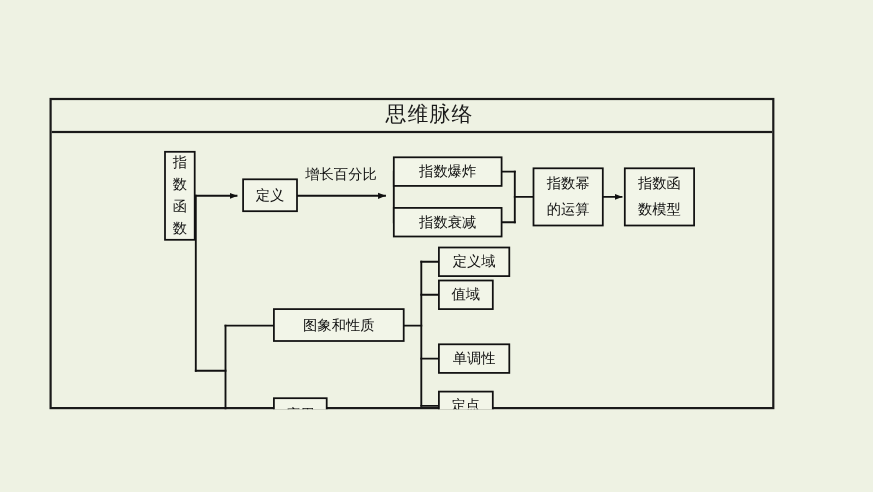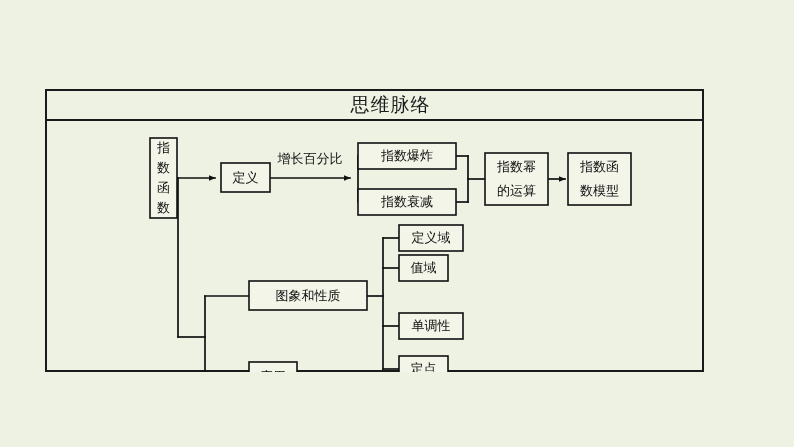--- a/index.html
+++ b/index.html
@@ -31,21 +31,20 @@
   }
   #panel-header {
     position: absolute;
     left: 0;
     top: 0;
     width: 100%;
     height: 30px;
     border-bottom: 2px solid #1a1a1a;
     box-sizing: border-box;
     display: flex;
-    align-items: center;
     justify-content: center;
     padding-left: 32px;
   }
   #panel-title {
     font-size: 19px;
     color: #1a1a1a;
     letter-spacing: 1px;
     font-family: "DejaVu Sans", "Liberation Sans", sans-serif;
   }
   #diagram-area {

